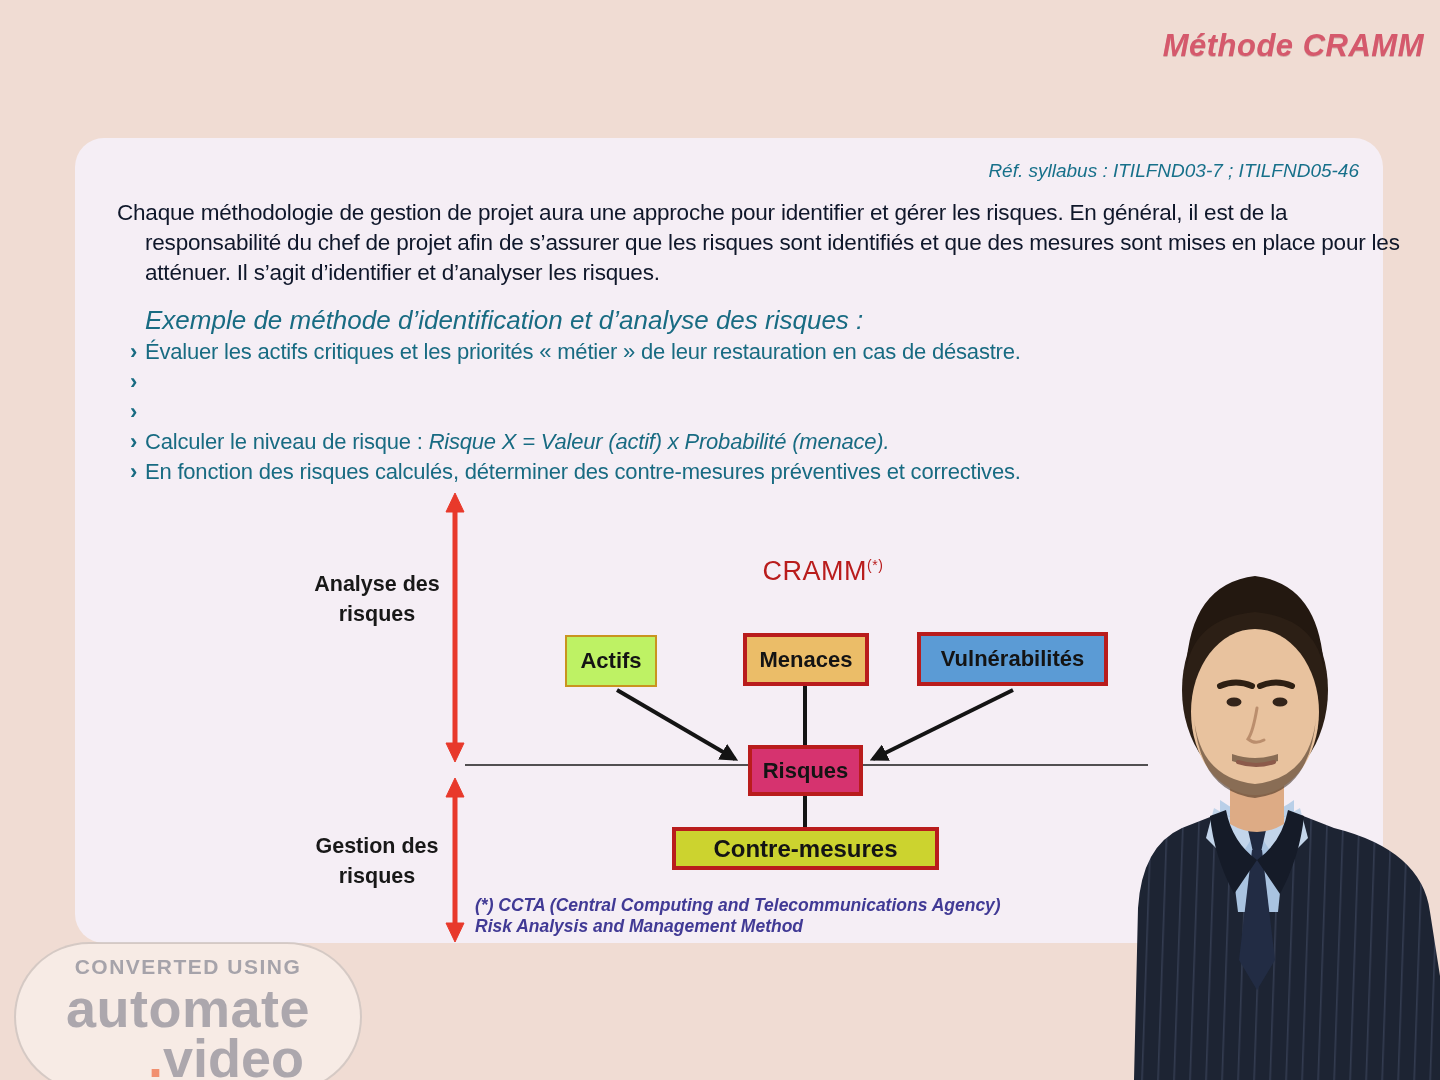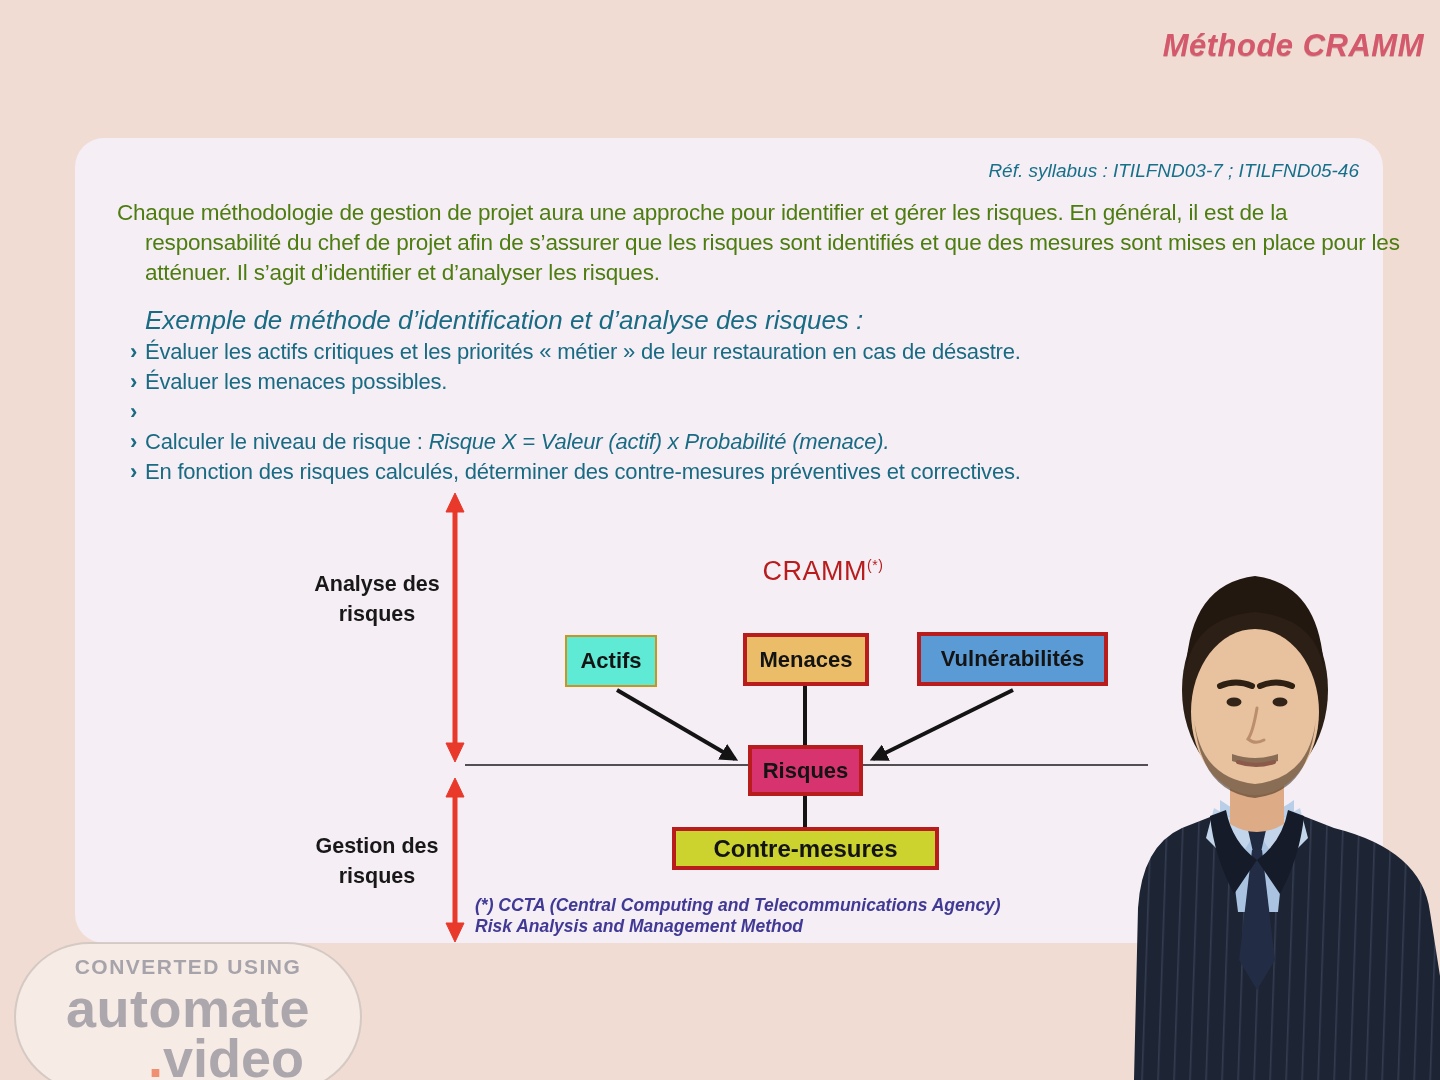--- a/index.html
+++ b/index.html
@@ -21,21 +21,21 @@
     background:#f5eef5;
     border-radius:29px;
   }
   .ref-syllabus{
     position:absolute;top:22px;right:24px;
     font-size:19px;font-style:italic;color:#17708a;
   }
   .intro{
     position:absolute;top:60px;left:42px;width:1262px;
     font-size:22.5px;line-height:30px;letter-spacing:-.2px;
-    color:#4d7c0f;
+    color:#0f172a;
     padding-left:28px;text-indent:-28px;
   }
   .example-heading{
     position:absolute;top:167px;left:70px;
     font-size:26px;font-style:italic;color:#186b82;
   }
   .bullets{
     position:absolute;top:199px;left:47px;width:1250px;
     font-size:22px;line-height:30px;color:#186b82;letter-spacing:-.2px;
   }
@@ -112,21 +112,20 @@
 
     <div class="example-heading">Exemple de méthode d’identification et d’analyse des risques :</div>
 
     <div class="bullets">
       <div class="bullet-row">
         <span class="bullet-marker">›</span>
         <span><span>Évaluer les actifs critiques et les priorités « métier » de leur restauration en cas de désastre.</span><span class="bullet-italic"></span></span>
       </div>
       <div class="bullet-row">
         <span class="bullet-marker">›</span>
-        <span><span>Évaluer les menaces possibles.</span><span class="bullet-italic"></span></span>
       </div>
       <div class="bullet-row">
         <span class="bullet-marker">›</span>
       </div>
       <div class="bullet-row">
         <span class="bullet-marker">›</span>
         <span><span>Calculer le niveau de risque : </span><span class="bullet-italic">Risque X = Valeur (actif) x Probabilité (menace).</span></span>
       </div>
       <div class="bullet-row">
         <span class="bullet-marker">›</span>
@@ -161,21 +160,21 @@
       <line x1="730" y1="658" x2="730" y2="690" stroke="#141414" stroke-width="4"></line>
     </svg>
 
     <div class="diagram-title">
       <span>CRAMM</span><sup>(*)</sup>
     </div>
 
     <div class="axis-label axis-analyse">Analyse des risques</div>
     <div class="axis-label axis-gestion">Gestion des risques</div>
 
-    <div class="dbox dbox-actifs" style="background-color: #5eead4;">Actifs</div>
+    <div class="dbox dbox-actifs" style="background-color: #bef264;">Actifs</div>
     <div class="dbox dbox-menaces" style="background-color: rgb(235, 189, 104);">Menaces</div>
     <div class="dbox dbox-vuln" style="background-color: rgb(91, 155, 213);">Vulnérabilités</div>
     <div class="dbox dbox-risques" style="background-color: rgb(214, 51, 111);">Risques</div>
     <div class="dbox dbox-contre" style="background-color: rgb(204, 211, 47);">Contre-mesures</div>
 
     <div class="footnote">
       <div>(*) CCTA (Central Computing and Telecommunications Agency)</div>
       <div>Risk Analysis and Management Method</div>
     </div>
 

